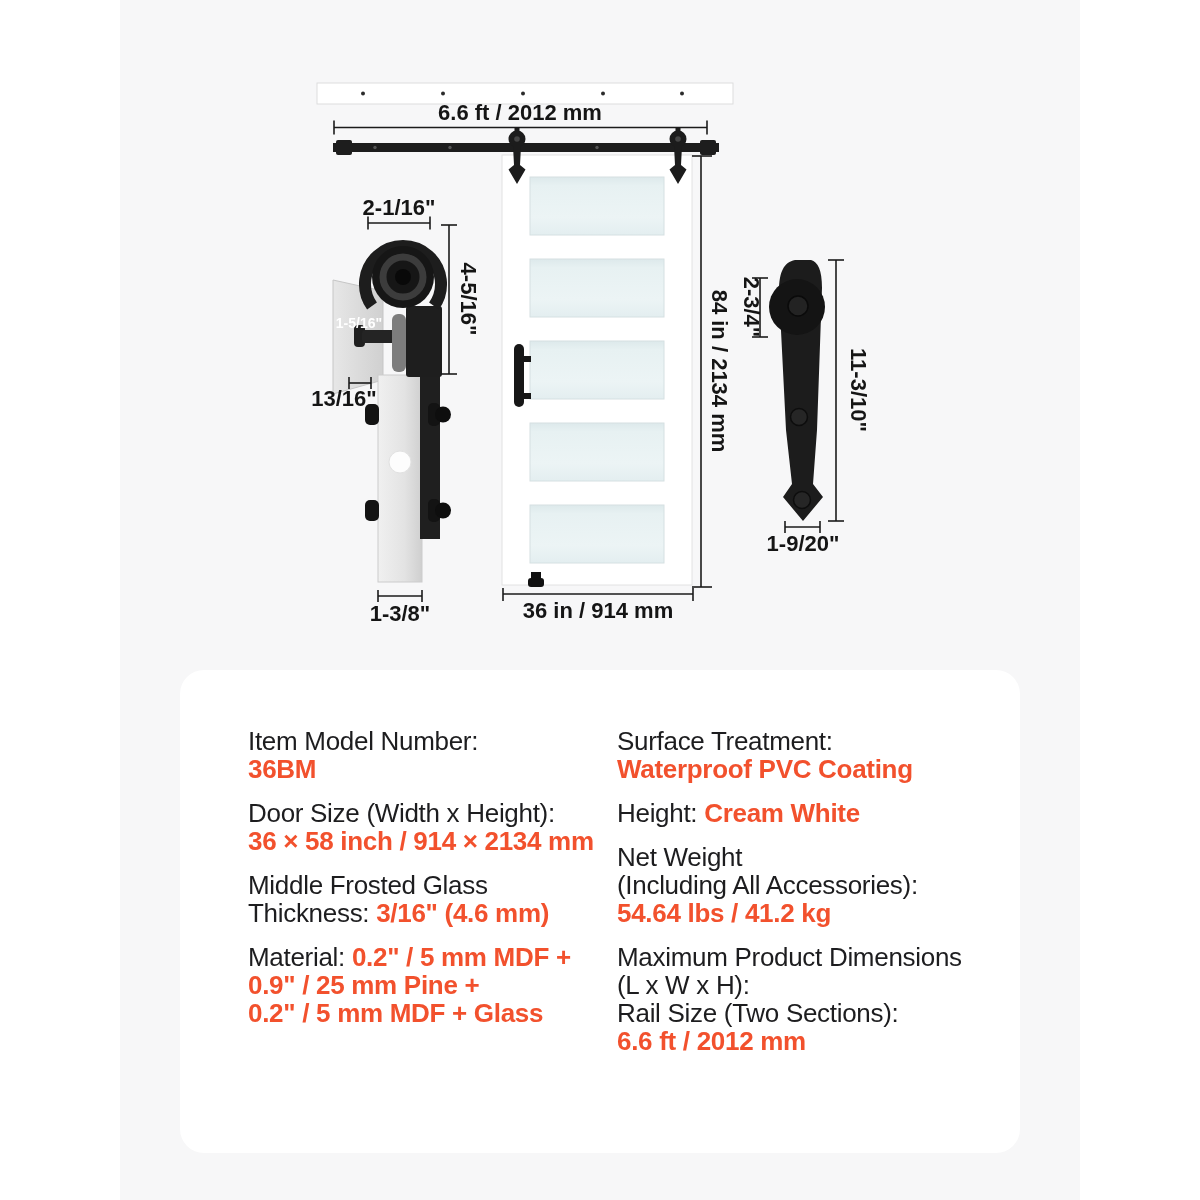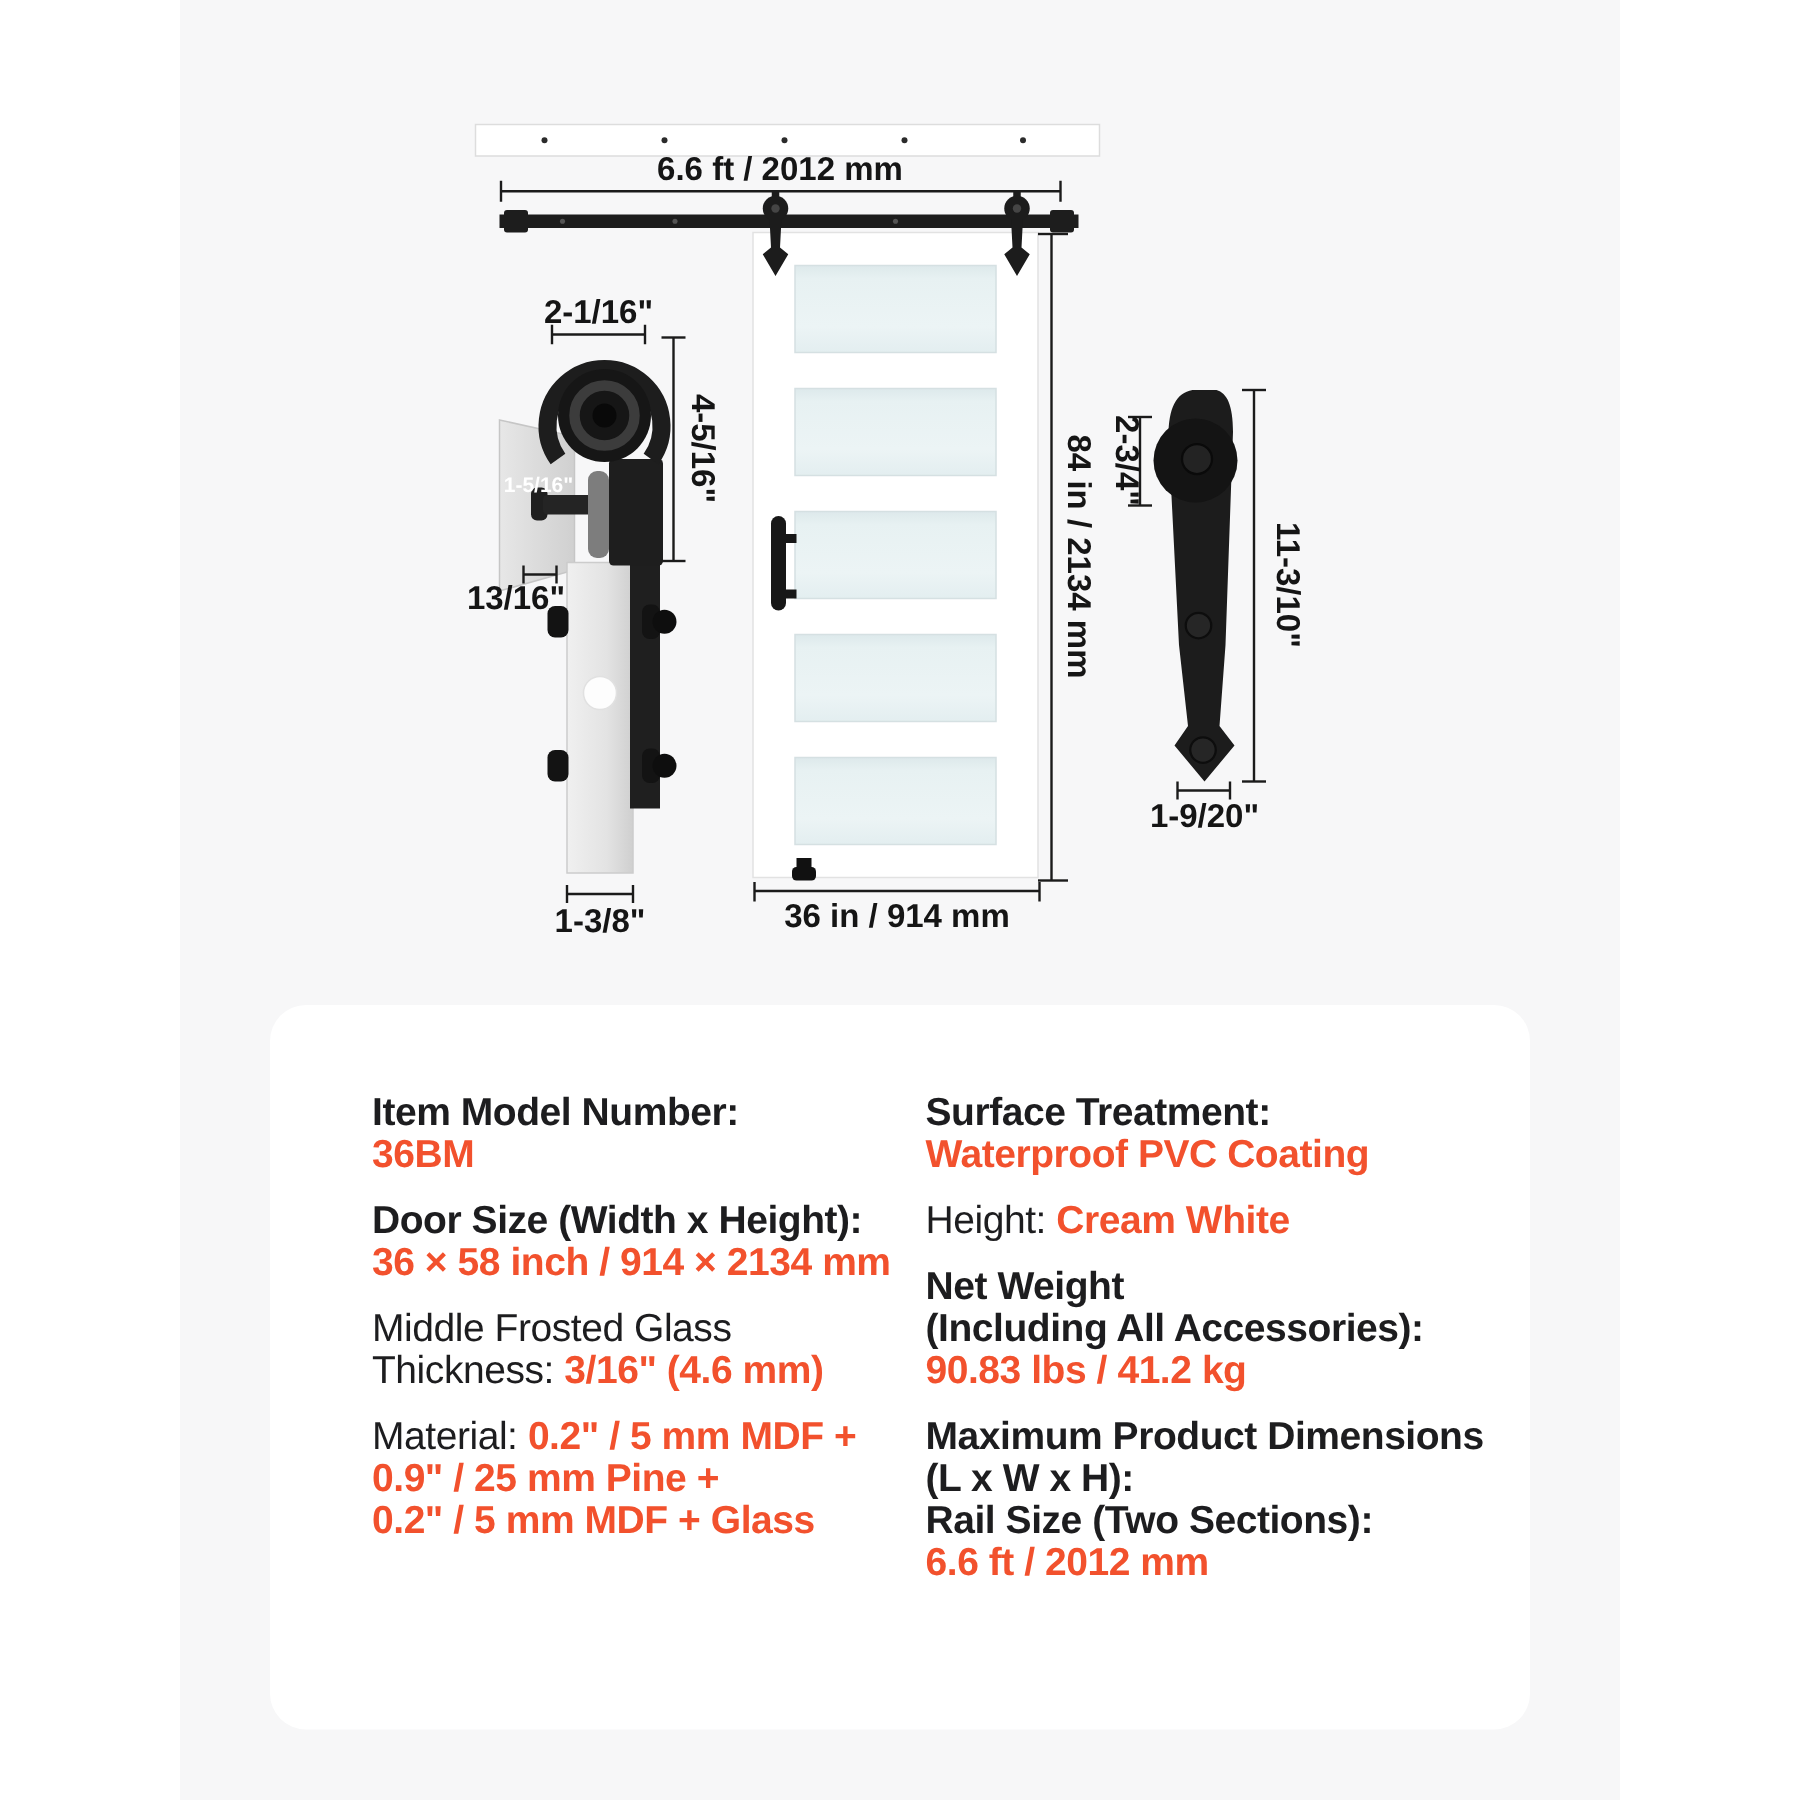--- a/index.html
+++ b/index.html
@@ -12,21 +12,21 @@
   .dln{stroke:#1b1b1b;stroke-width:1.6;}
   .spec-card{position:absolute;left:180px;top:670px;width:840px;height:483px;
              background:#ffffff;border-radius:24px;}
   .col{position:absolute;top:57px;}
   .col-left{left:68px;width:375px;}
   .col-right{left:437px;width:398px;}
   .group{font-size:26px;line-height:28px;letter-spacing:-0.3px;margin-bottom:16px;}
   .group.no-gap{margin-bottom:0;}
   .lbl{color:#1d1d1f;font-weight:400;white-space:pre-line;}
   .val{color:#F2512D;font-weight:700;white-space:pre-line;}
-  .blk{display:block;font-weight:bold;}
+  .blk{display:block;}
 </style>
 </head>
 <body>
 
 <div class="canvas">
   <div class="stripe"></div>
 
   <svg class="diagram" width="1200" height="660" viewBox="0 0 1200 660">
     <defs>
       <linearGradient id="glass" x1="0" y1="0" x2="0" y2="1">
@@ -225,21 +225,21 @@
       <div class="group">
         <span class="lbl blk">Surface Treatment:</span>
         <span class="val blk">Waterproof PVC Coating</span>
       </div>
       <div class="group">
         <span class="lbl">Height: </span><span class="val">Cream White</span>
       </div>
       <div class="group">
         <span class="lbl blk">Net Weight
 (Including All Accessories):</span>
-        <span class="val blk">90.83 lbs / 41.2 kg</span>
+        <span class="val blk">54.64 lbs / 41.2 kg</span>
       </div>
       <div class="group no-gap">
         <span class="lbl blk">Maximum Product Dimensions
 (L x W x H):</span>
       </div>
       <div class="group">
         <span class="lbl blk">Rail Size (Two Sections):</span>
         <span class="val blk">6.6 ft / 2012 mm</span>
       </div>
     </div>

